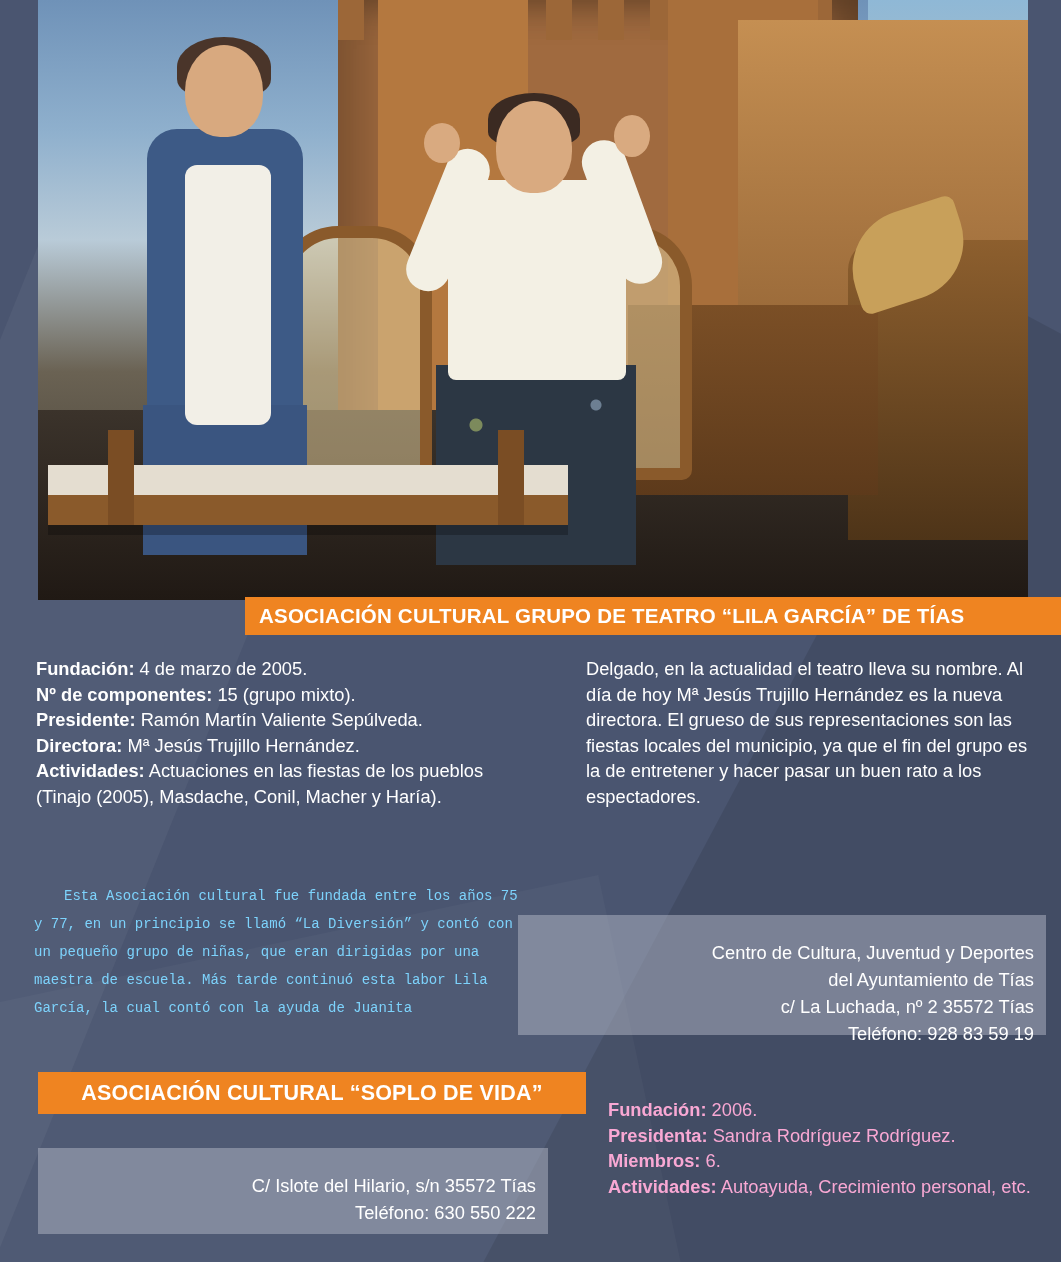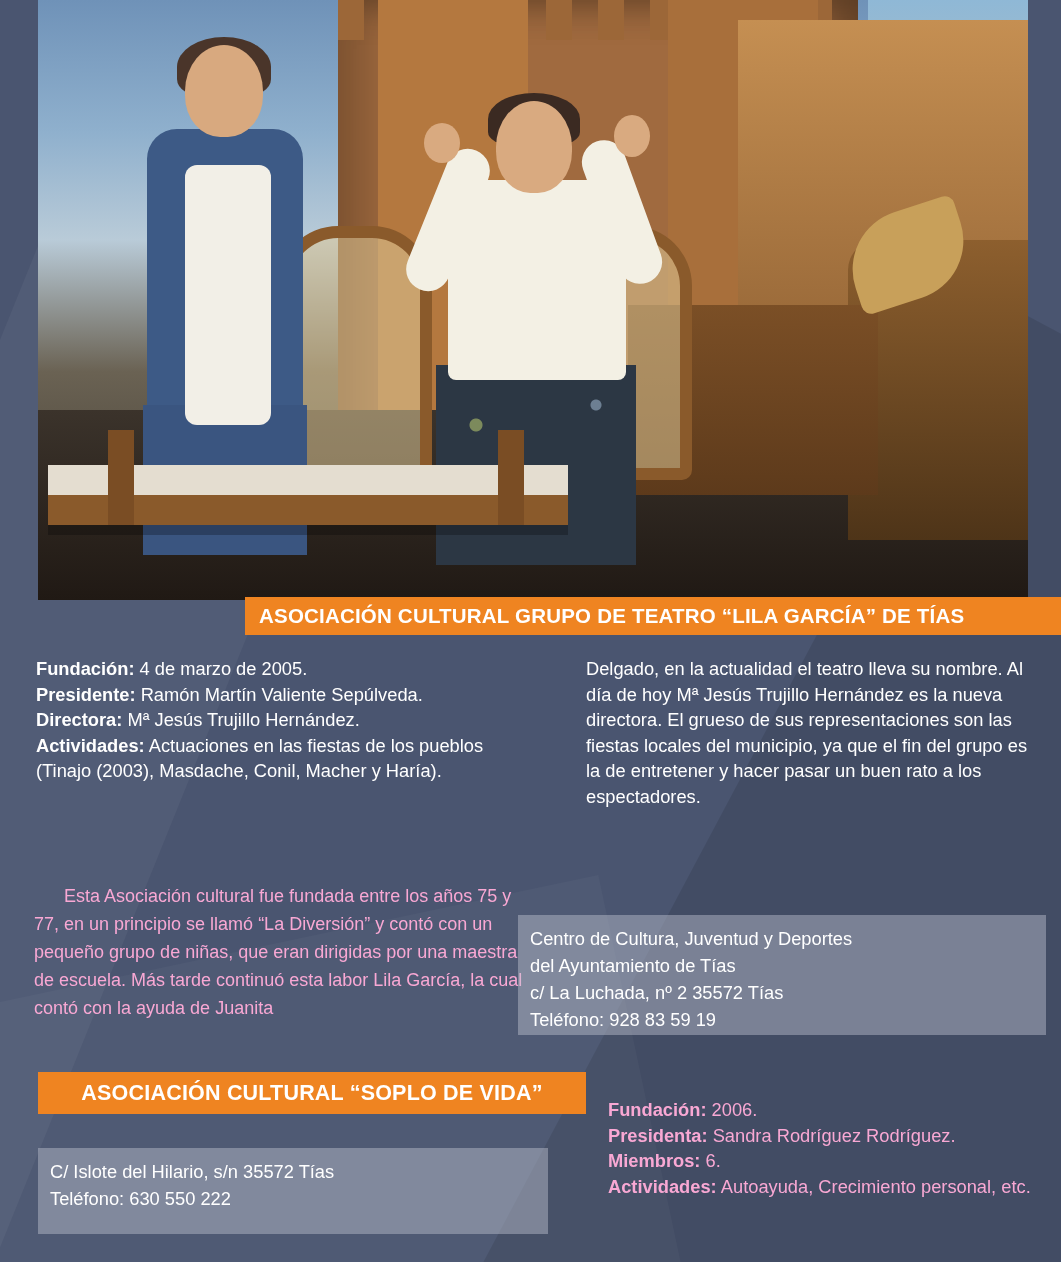--- a/index.html
+++ b/index.html
@@ -282,35 +282,36 @@
     width: 500px;
     color: #ffffff;
     font-weight: bold;
     font-size: 18.6px;
   }
   #history-body {
     position: absolute;
     left: 34px;
     top: 882px;
     width: 500px;
-    color: #f9a8d4;
-    font-size: 18px;
+    color: #7dd3fc;
+    font-size: 14px;
     line-height: 28px;
     text-indent: 30px;
+    font-family: Liberation Mono, monospace;
   }
 
   
   .addr-box {
     position: absolute;
     background: rgba(190,196,208,0.45);
     color: #ffffff;
-    text-align: left;
+    text-align: right;
     font-size: 18.3px;
     line-height: 27px;
-    padding: 10px 12px;
+    padding: 24px 12px;
     box-sizing: border-box;
   }
   #teatro-address {
     left: 518px;
     top: 915px;
     width: 528px;
     height: 120px;
   }
   #soplo-address {
     left: 38px;
@@ -383,27 +384,30 @@
     </div>
   </div>
 
   <div class="title-bar" id="teatro-title-bar">ASOCIACIÓN CULTURAL GRUPO DE TEATRO “LILA GARCÍA” DE TÍAS</div>
 
   <div class="col" id="col-left-facts">
     <div>
       <span class="lbl">Fundación:</span><span> 4 de marzo de 2005.</span>
     </div>
     <div>
+      <span class="lbl">Nº de componentes:</span><span> 15 (grupo mixto).</span>
+    </div>
+    <div>
       <span class="lbl">Presidente:</span><span> Ramón Martín Valiente Sepúlveda.</span>
     </div>
     <div>
       <span class="lbl">Directora:</span><span> Mª Jesús Trujillo Hernández.</span>
     </div>
     <div>
-      <span class="lbl">Actividades:</span><span> Actuaciones en las fiestas de los pueblos (Tinajo (2003), Masdache, Conil, Macher y Haría).</span>
+      <span class="lbl">Actividades:</span><span> Actuaciones en las fiestas de los pueblos (Tinajo (2005), Masdache, Conil, Macher y Haría).</span>
     </div>
   </div>
 
   <div class="col" id="col-right-text">Delgado, en la actualidad el teatro lleva su nombre. Al día de hoy  Mª Jesús Trujillo Hernández  es la  nueva directora. El grueso de sus representaciones son las fiestas locales del municipio, ya que el  fin del grupo es la de entretener y hacer pasar un buen rato a los espectadores.</div>
 
   <div id="history-body">Esta Asociación cultural fue fundada entre los años 75 y  77, en un principio se llamó “La Diversión”  y contó con un  pequeño grupo de niñas, que eran dirigidas  por una maestra de escuela. Más tarde continuó esta labor Lila García, la cual contó con la ayuda de Juanita</div>
 
   <div class="addr-box" id="teatro-address">
     <div>Centro de Cultura, Juventud y Deportes</div>
     <div>del Ayuntamiento de Tías</div>

